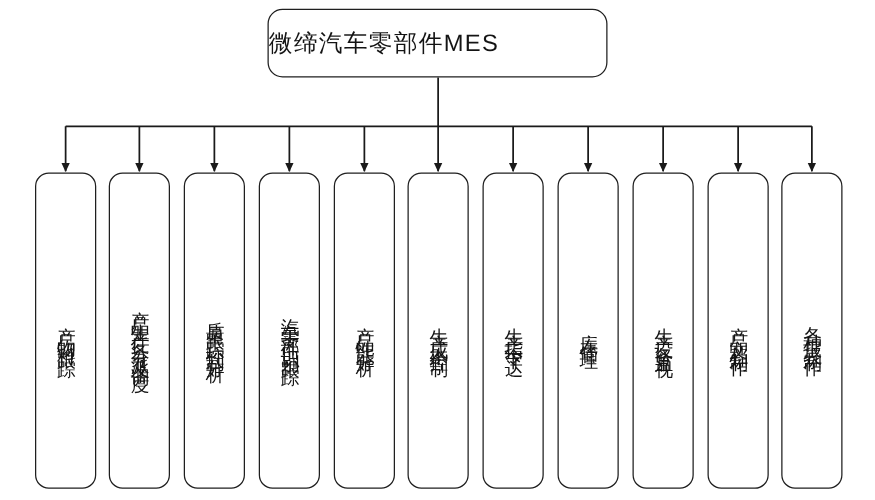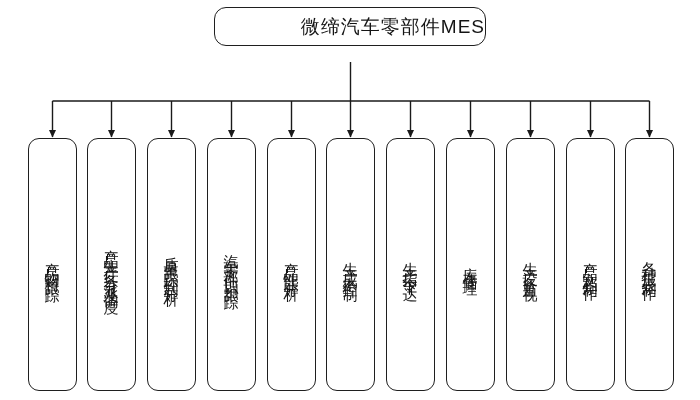--- a/index.html
+++ b/index.html
@@ -21,28 +21,28 @@
     top: 0;
     width: 700px;
     height: 400px;
     pointer-events: none;
   }
   .root-box {
     position: absolute;
     left: 214px;
     top: 7px;
     width: 272px;
-    height: 39px;
+    height: 55px;
     box-sizing: border-box;
     border: 1.6px solid #1f1f1f;
     border-radius: 12px;
     background: #ffffff;
     display: flex;
     align-items: center;
-    justify-content: flex-end;
+    justify-content: flex-start;
     font-size: 19px;
     letter-spacing: 1px;
     color: #141414;
     white-space: nowrap;
   }
   .branch-box {
     position: absolute;
     top: 138px;
     width: 49px;
     height: 253px;

